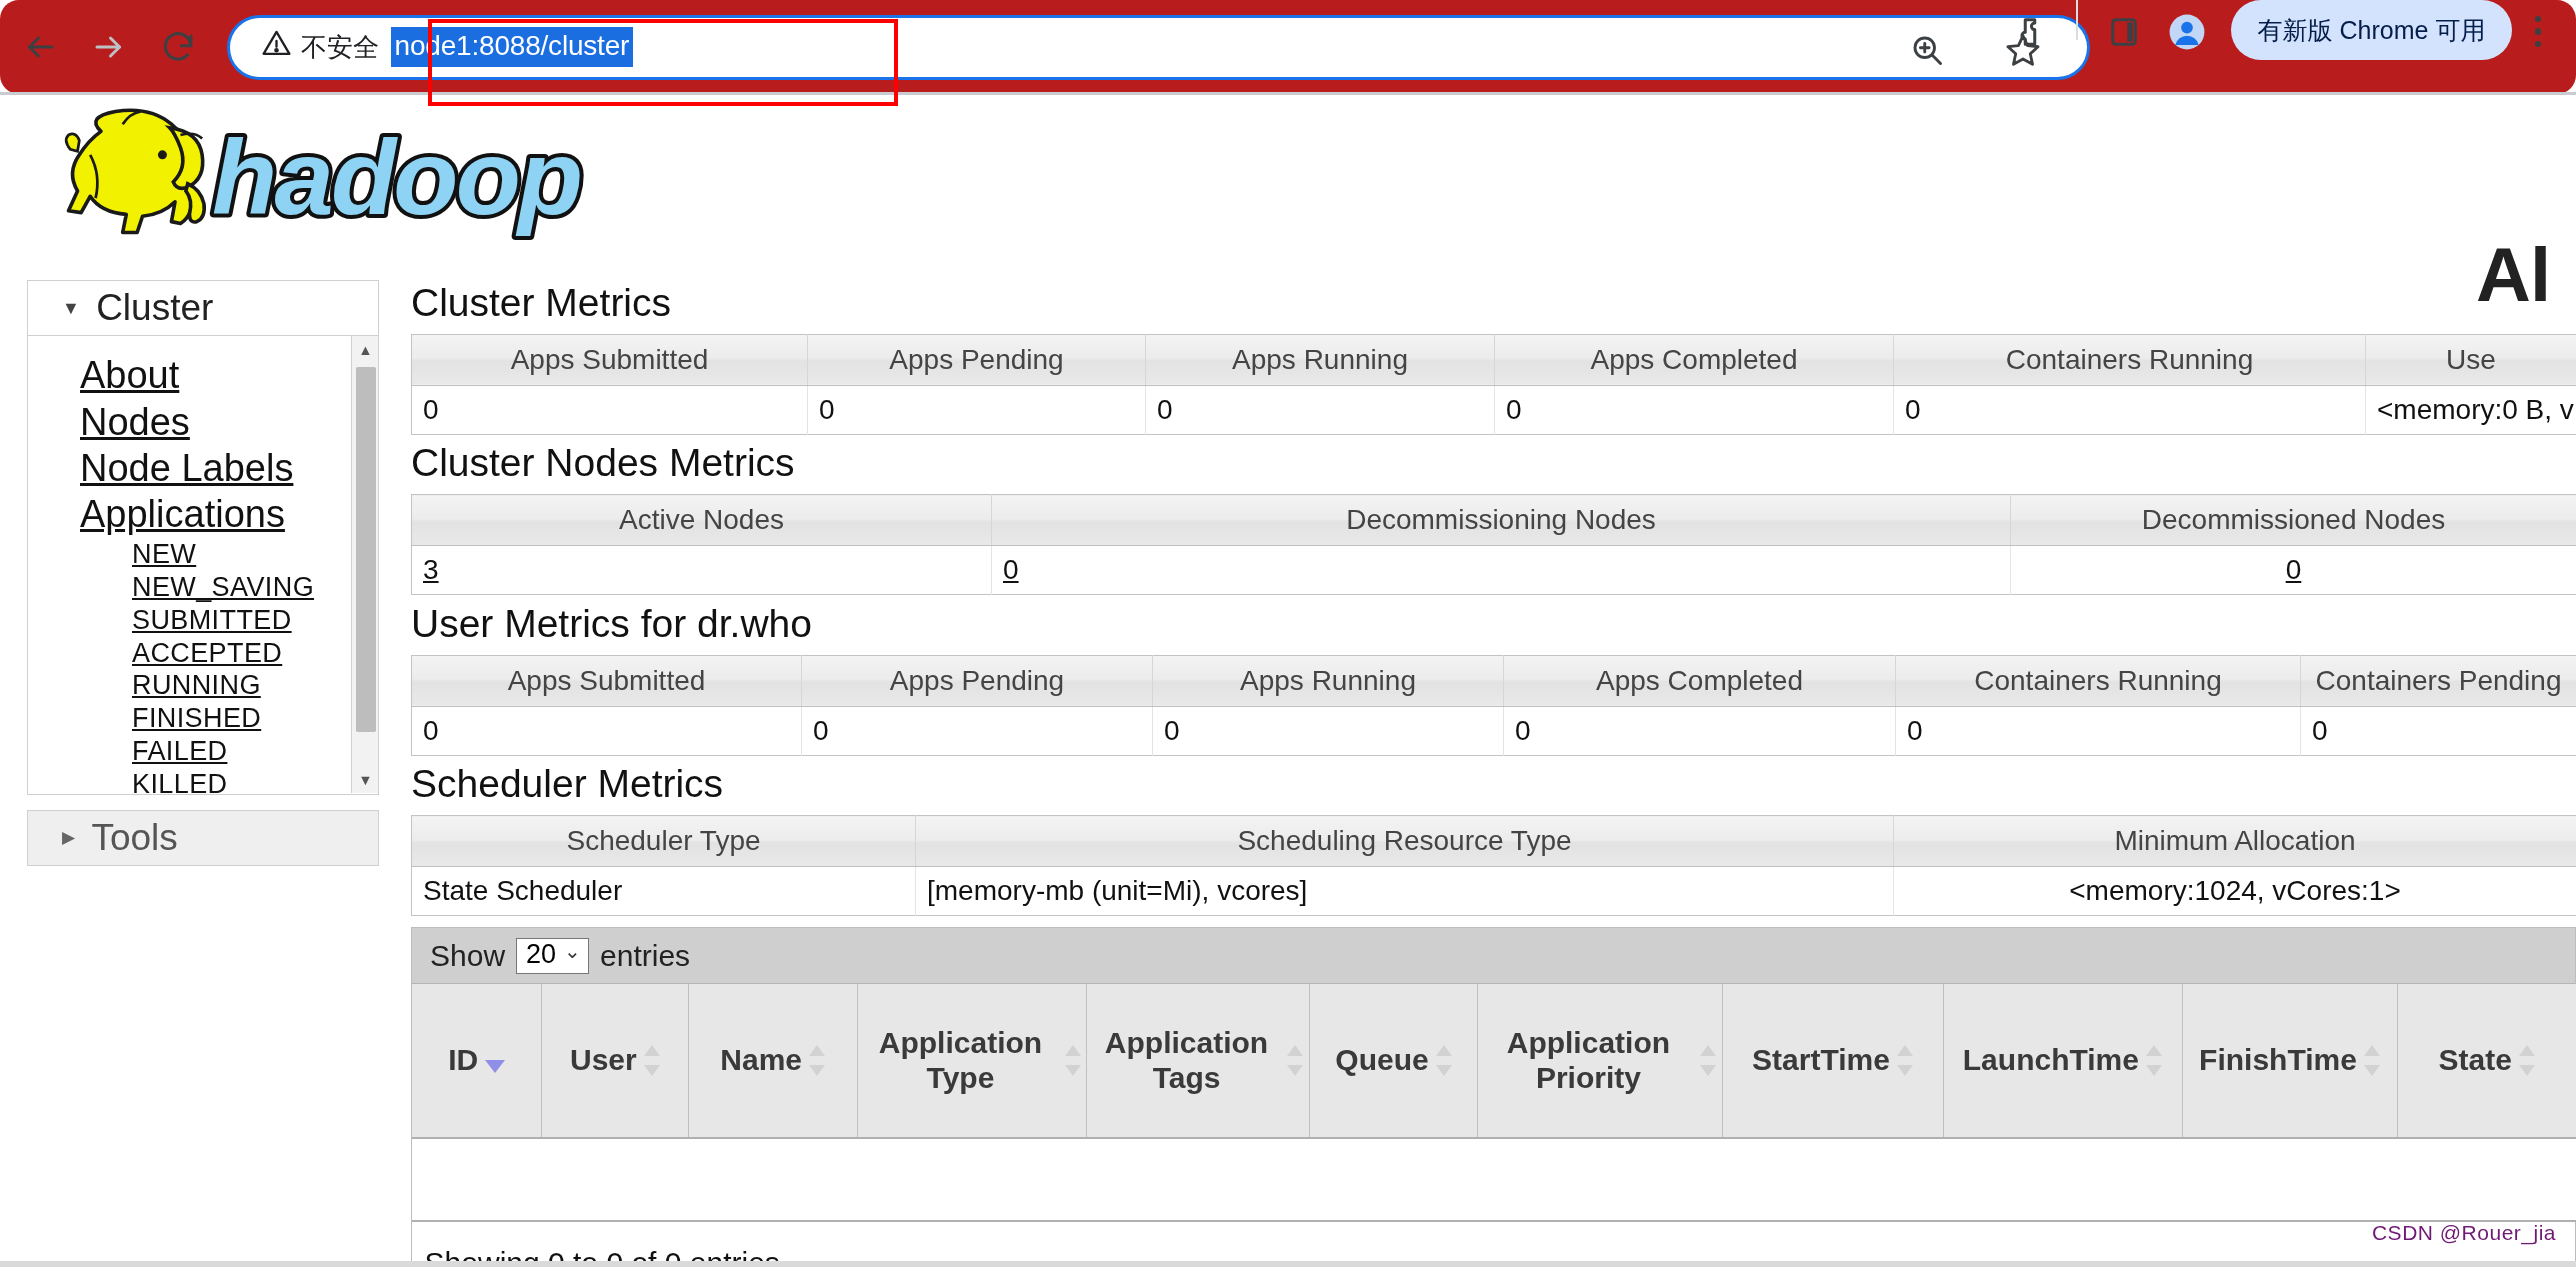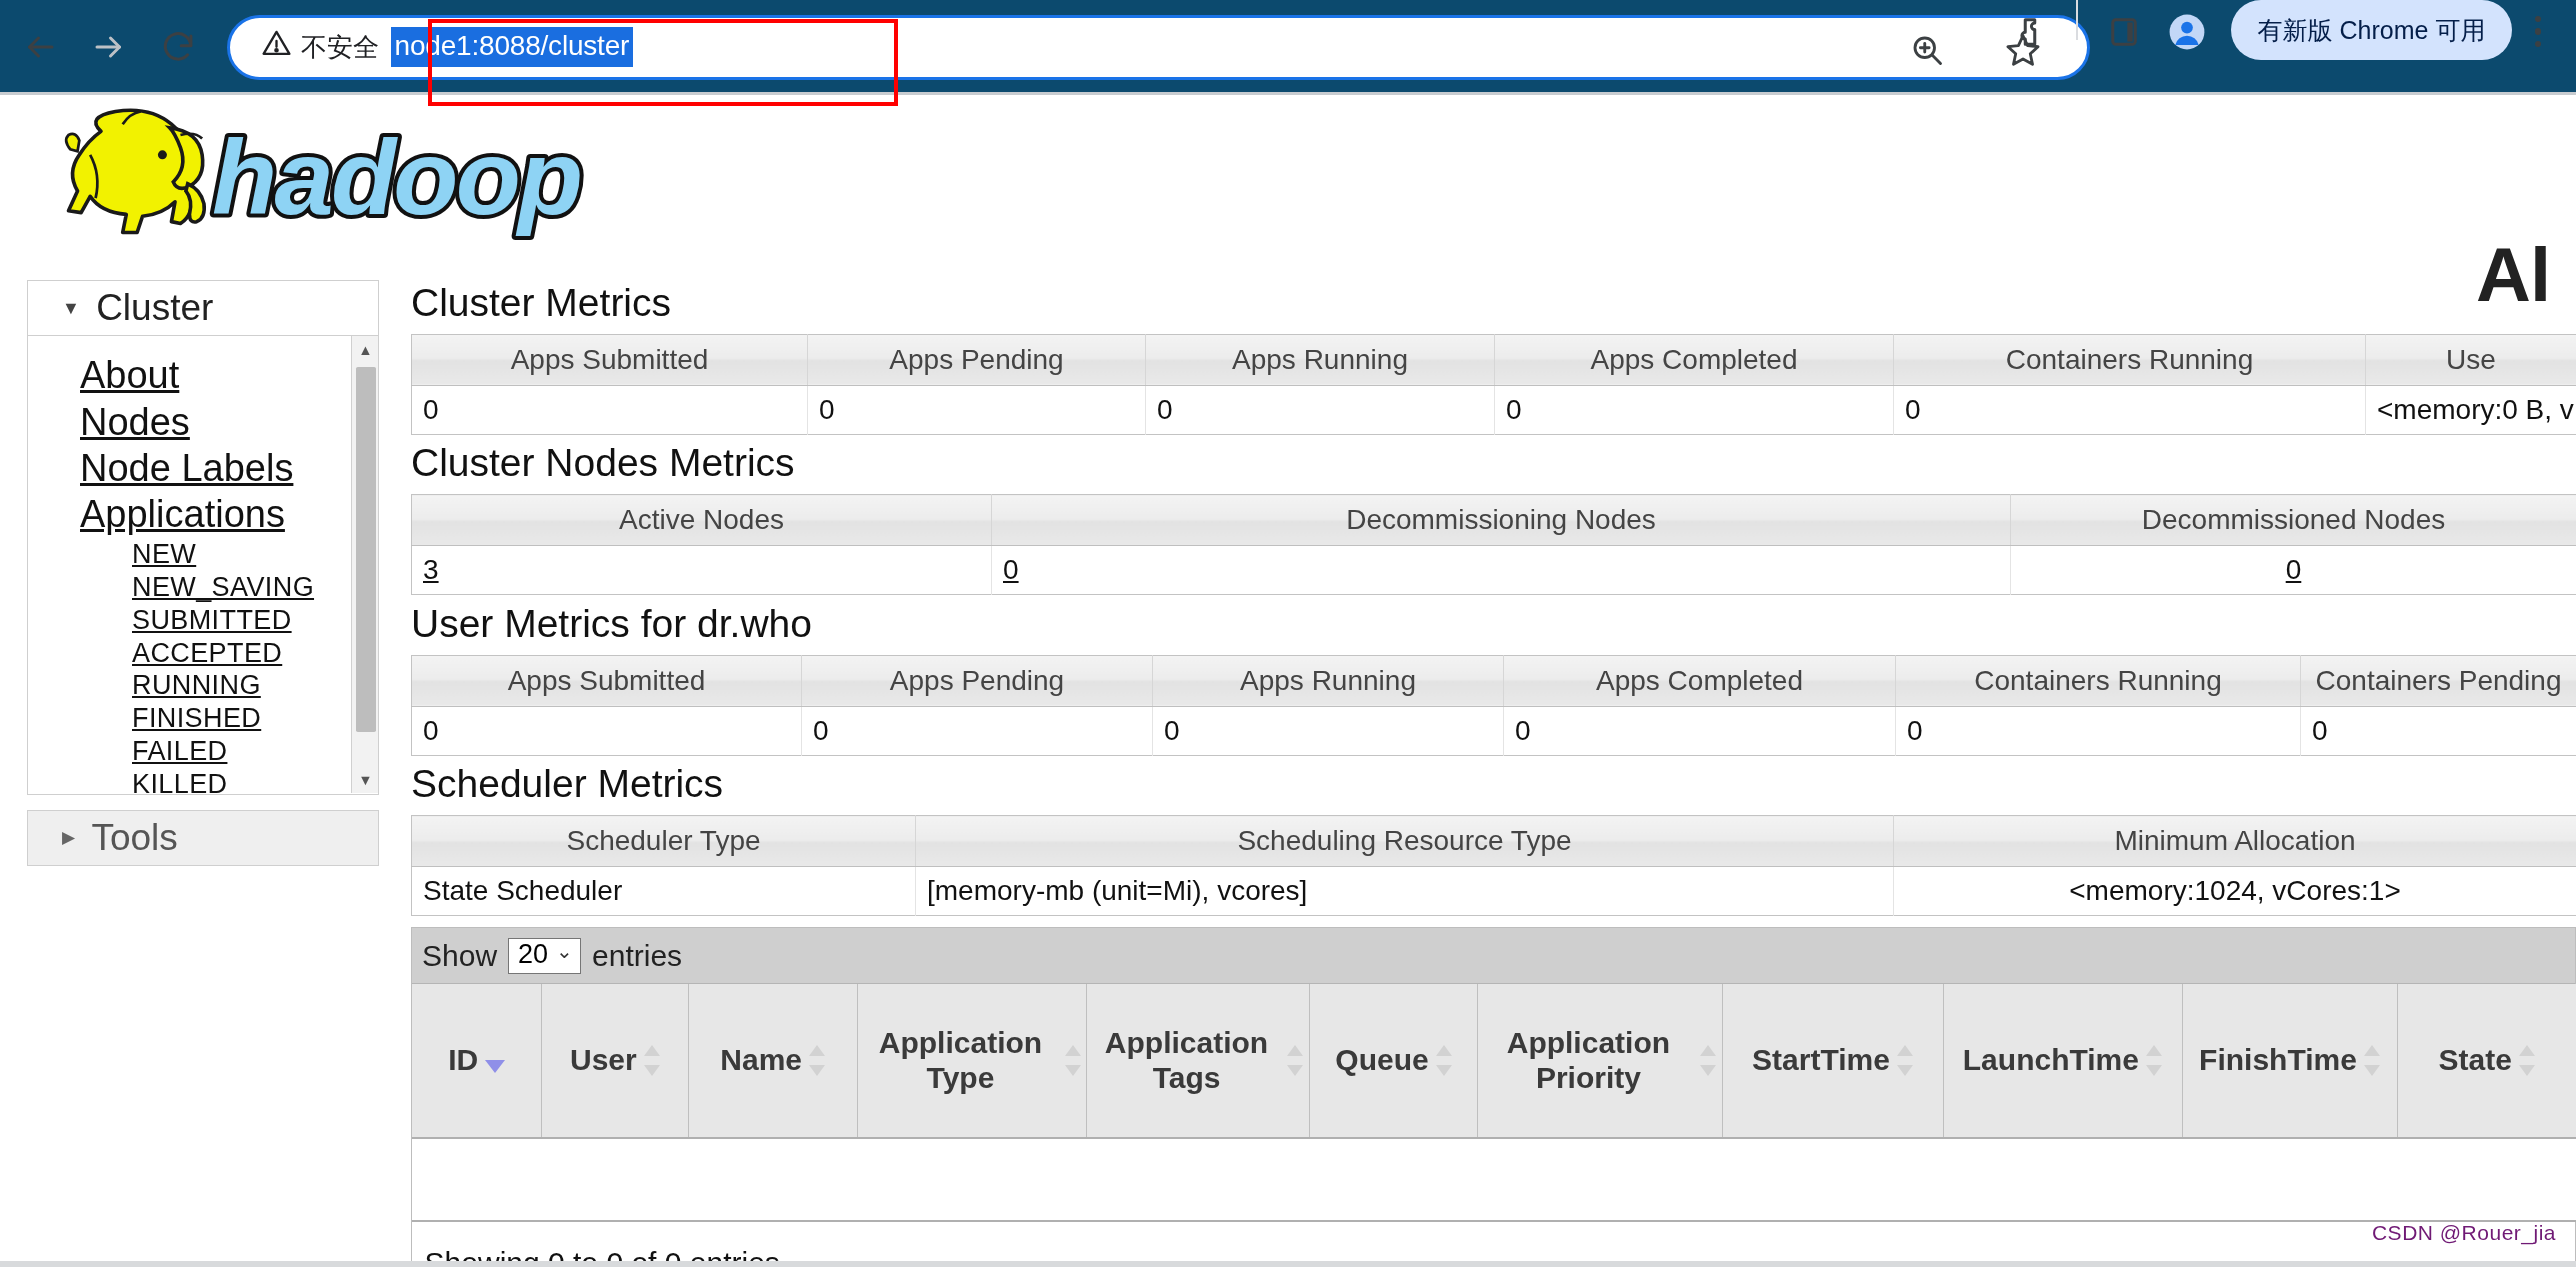--- a/index.html
+++ b/index.html
@@ -8,22 +8,22 @@
     width:2576px; height:1268px;
     background:#fff;
     font-family:"Liberation Sans", sans-serif;
     overflow:hidden;
     position:relative;
   }
 
   
   #browser-bar {
     position:absolute; left:0; top:0; width:2576px; height:94px;
-    background:#0c4a6e;
-    display:flex; align-items:center;
+    background:#b91c1c;
+    display:flex; align-items:center;border-radius:19px;
   }
   #browser-bar-sep {
     position:absolute; left:0; top:92px; width:2576px; height:2.7px;
     background:#c8ccd0;
   }
   .nav-btn {
     width:58px; height:58px; margin-left:11px;
     display:flex; align-items:center; justify-content:center;
     border-radius:50%;
   }
@@ -202,21 +202,21 @@
     color:#111; text-decoration:underline;
   }
   .tbl-shadow { border-bottom:3.6px solid #cccccc; }
 
   
   #apps-wrap { margin-top:11px; border:0.9px solid #bdbdbd; background:#fff; width:2165px; }
   #apps-toolbar {
     background:#cfcfcf;
     height:56px;
     display:flex; align-items:center;
-    padding-left:10px;
+    padding-left:18px;
     font-size:30px; color:#222;
     border-bottom:0.9px solid #b5b5b5;
   }
   #apps-toolbar .sel {
     display:inline-flex; 
     background:#fff; border:0.9px solid #767676;
     height:36px; margin:0 11px; padding:0 7.2px 0 9px;
     font-size:27px; color:#000;
     gap:8px;
   }

